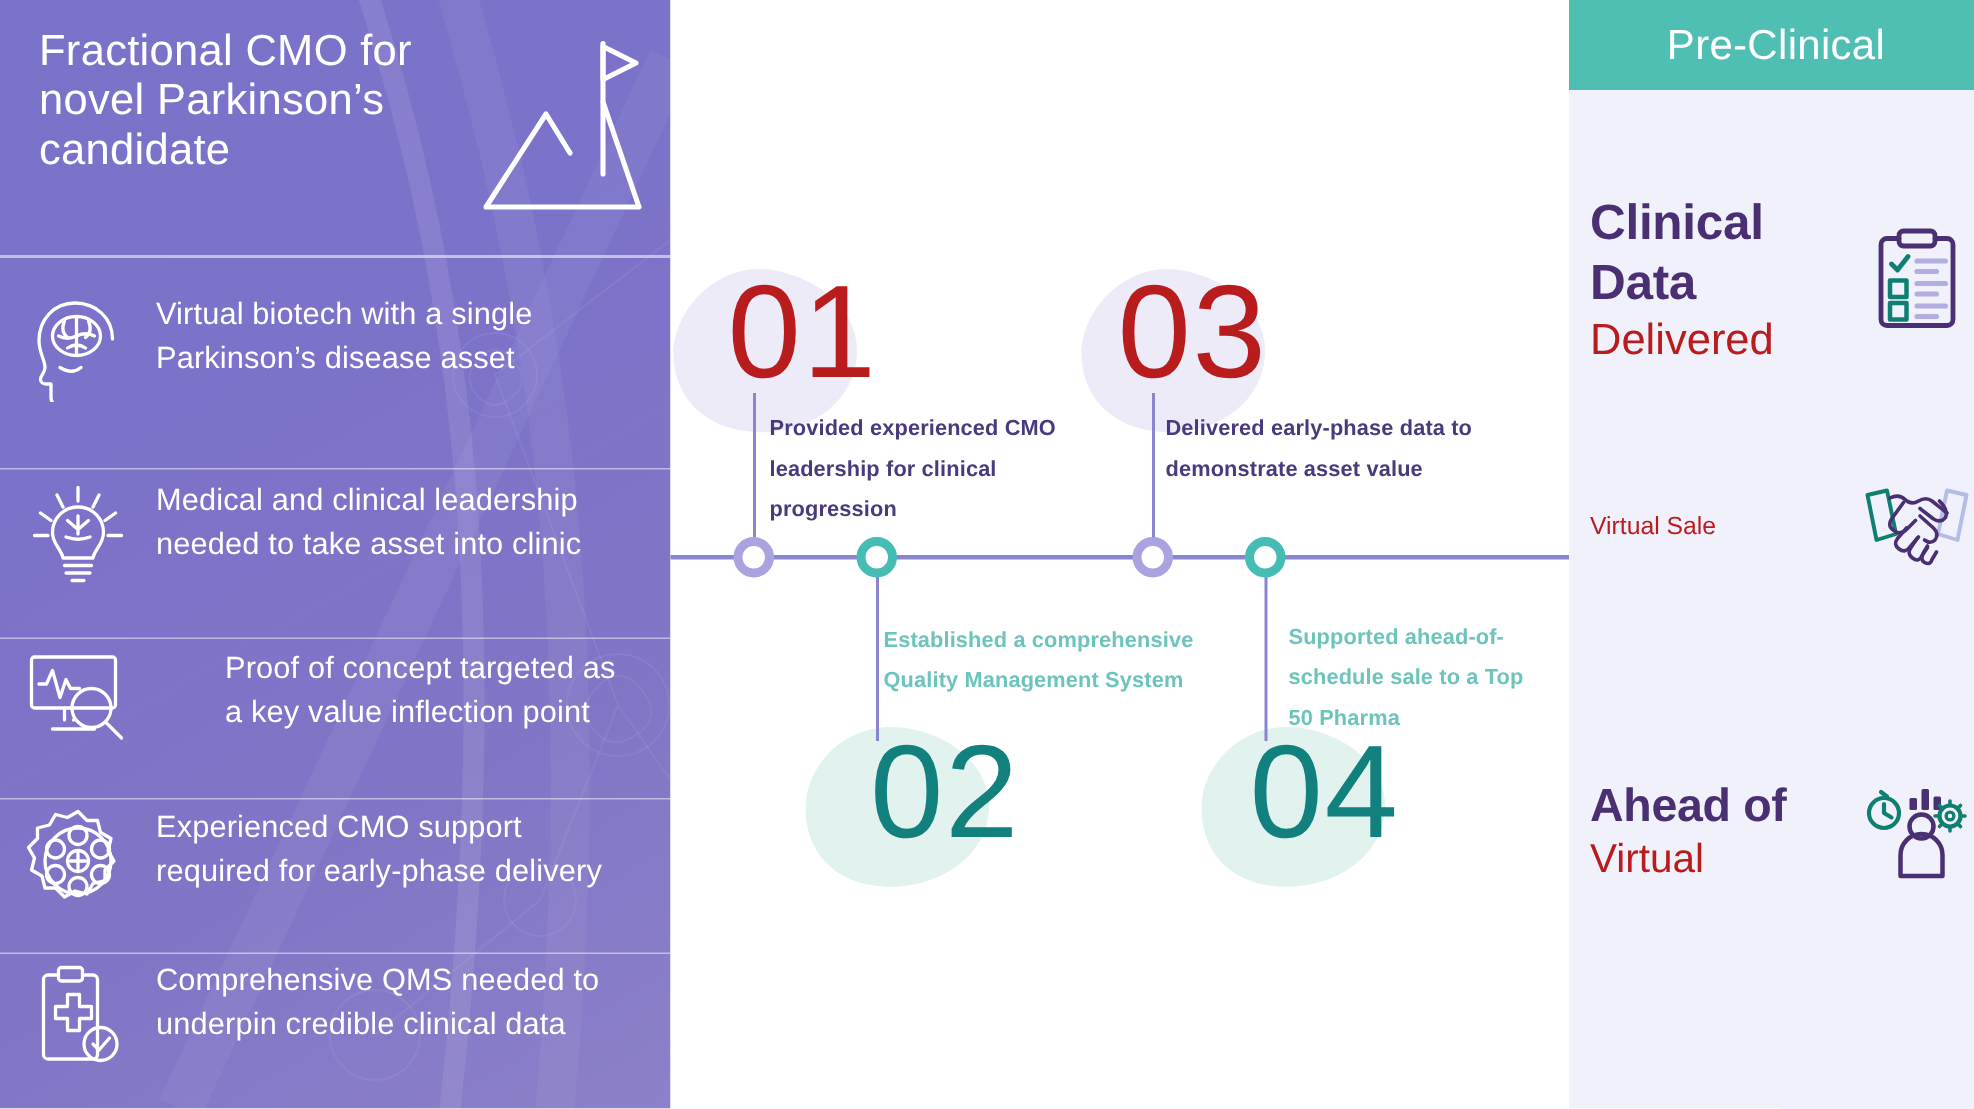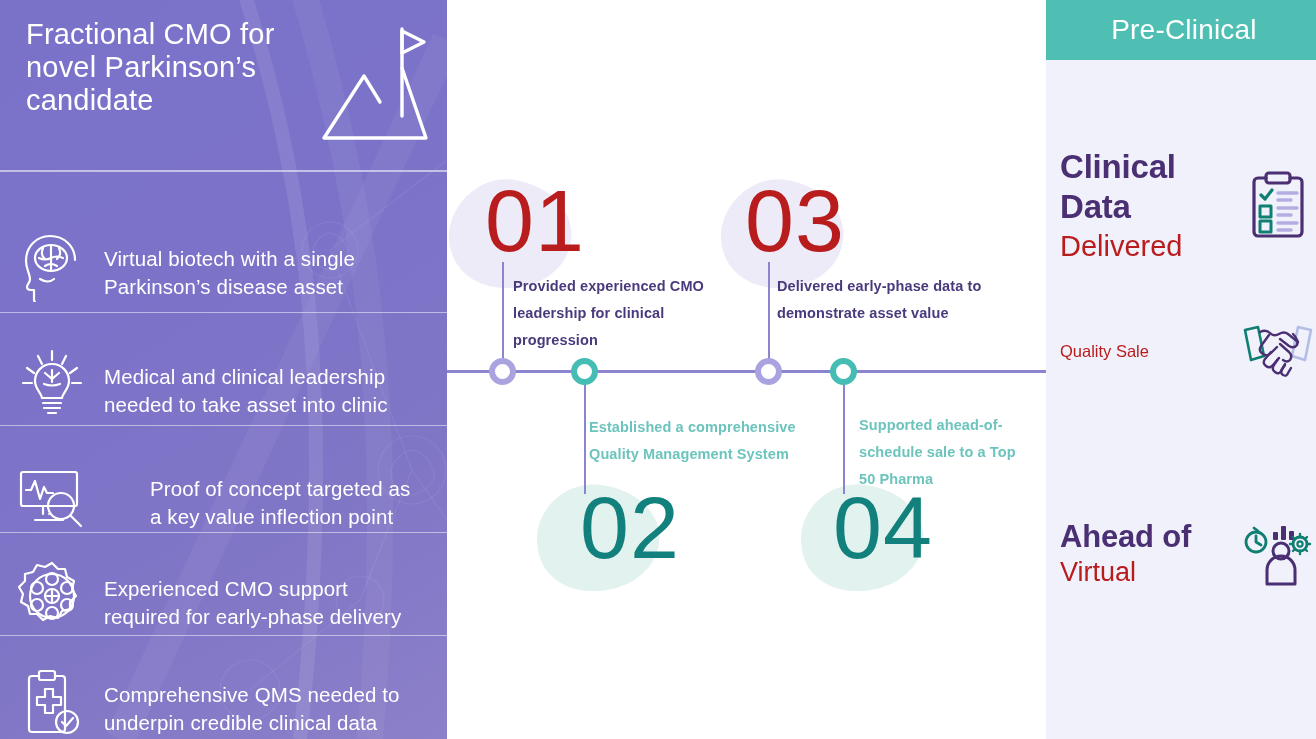--- a/index.html
+++ b/index.html
@@ -27,21 +27,21 @@
   }
   #flag-icon{position:absolute;left:318px;top:20px;}
 
   .hdr-divider{
     position:absolute;left:0;top:170px;width:447px;height:2px;
     background:rgba(255,255,255,.55);
   }
 
   .feature-row{
     position:absolute;left:0;width:447px;
-    display:flex;align-items:flex-end;
+    display:flex;align-items:flex-start;
   }
   .feature-icon{
     width:104px;flex:0 0 104px;display:flex;align-items:center;justify-content:center;
   }
   .feature-text{
     color:#ffffff;font-size:20.5px;line-height:1.4;font-weight:400;
     padding-right:22px;letter-spacing:.1px;
   }
   .row-divider{
     position:absolute;left:0;width:447px;height:1px;
@@ -240,21 +240,21 @@
     <div class="node teal" style="left:124px;top:358px;"></div>
     <div class="node purple" style="left:308px;top:358px;"></div>
     <div class="node teal" style="left:383px;top:358px;"></div>
   </div>
 
   <div id="right-panel">
     <div id="right-header">
       <span id="right-header-label">Pre-Clinical</span>
     </div>
 
-    <div class="stat-block" style="top:128px;margin-top:19px;">
+    <div class="stat-block" style="top:128px;">
       <div class="stat-inner">
         <div class="stat-text">
           <div class="stat-title" style="font-size:33px;line-height:1.22;">Clinical</div>
           <div class="stat-title" style="font-size:33px;line-height:1.22;">Data</div>
           <div class="stat-sub" style="font-size:29px;line-height:1.3;">Delivered</div>
         </div>
         <div class="stat-icon">
           <svg width="62" height="74" viewBox="0 0 62 74" fill="none" stroke-linecap="round" stroke-linejoin="round">
             <path d="M19 9 h-8 a4 4 0 0 0 -4 4 v50 a4 4 0 0 0 4 4 h40 a4 4 0 0 0 4 -4 v-50 a4 4 0 0 0 -4 -4 h-8" stroke="#4a2f72" stroke-width="3.2"></path>
             <rect x="19" y="4" width="24" height="10" rx="3" stroke="#4a2f72" stroke-width="3.2" fill="none"></rect>
@@ -267,21 +267,21 @@
               <path d="M31 54 h19 M31 61 h13"></path>
             </g>
           </svg>
         </div>
       </div>
     </div>
 
     <div class="stat-block" style="top:322px;">
       <div class="stat-inner">
         <div class="stat-text">
-          <div class="stat-sub" style="font-size:16.5px;line-height:1.5;">Quality Sale</div>
+          <div class="stat-sub" style="font-size:16.5px;line-height:1.5;">Virtual Sale</div>
         </div>
         <div class="stat-icon">
           <svg width="76" height="58" viewBox="0 0 76 58" fill="none" stroke-linecap="round" stroke-linejoin="round">
             <path d="M5 8 L18 5 L24 34 L11 38 Z" stroke="#0f7f72" stroke-width="2.6" fill="none"></path>
             <path d="M71 8 L58 5 L52 34 L65 38 Z" stroke="#b3bde8" stroke-width="2.6" fill="none"></path>
             <path d="M20 10 q6 -3 10 1 q4 4 9 1 q5 -3 9 0 l10 8" stroke="#4a2f72" stroke-width="2.4" fill="none"></path>
             <path d="M53 12 q6 6 4 11 q-3 4 -8 1 l-9 -7" stroke="#4a2f72" stroke-width="2.4" fill="none"></path>
             <path d="M29 13 L21 24 q-3 5 2 8 q4 3 8 -1 l6 -6" stroke="#4a2f72" stroke-width="2.4" fill="none"></path>
             <path d="M31 30 l-6 7 q-3 4 1 7 q4 3 7 -1 l6 -7" stroke="#4a2f72" stroke-width="2.4" fill="none"></path>
             <path d="M38 37 l-4 6 q-3 4 1 7 q4 3 6 -1 l4 -6" stroke="#4a2f72" stroke-width="2.4" fill="none"></path>

